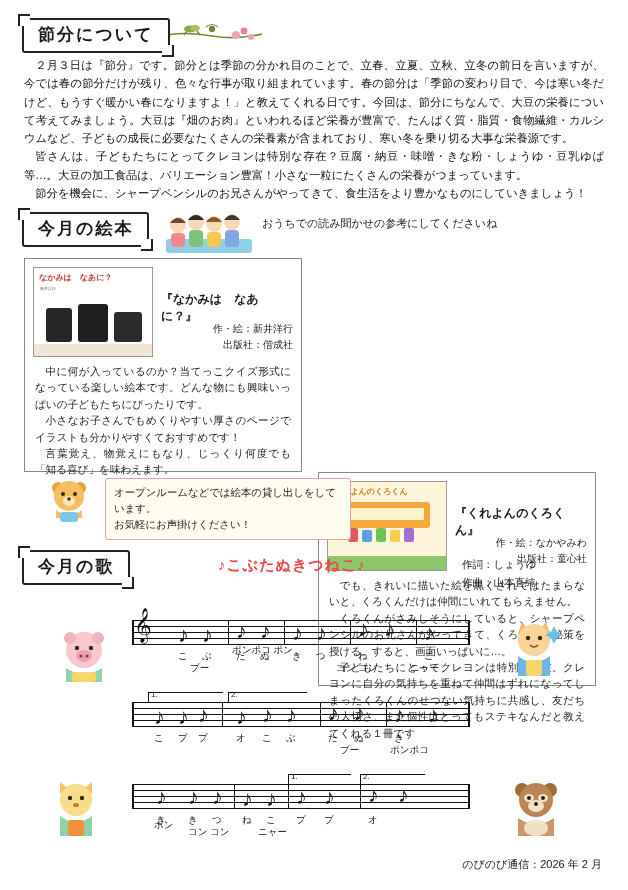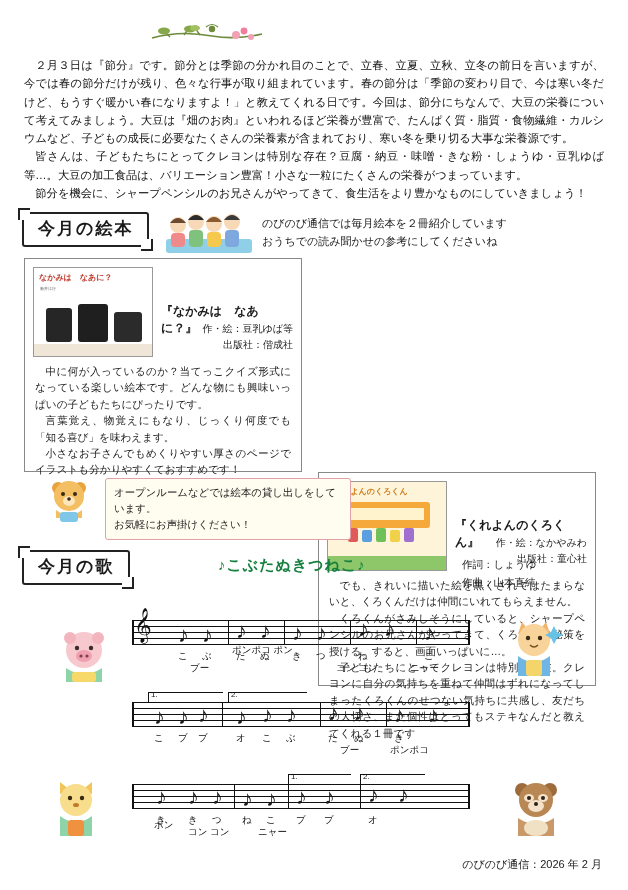--- a/index.html
+++ b/index.html
@@ -58,21 +58,21 @@
     position:relative;
     background:#fff;
   }
   #book1{left:24px;}
   #book2{left:318px;}
   .cover{
     position:absolute;left:8px;top:8px;width:118px;height:88px;
     border:1px solid #999;background:#fff;overflow:hidden;
   }
   .book-title{
-    position:absolute;left:136px;top:44px;width:132px;
+    position:absolute;left:136px;top:32px;width:132px;
     font-size:12px;font-weight:bold;
   }
   .credit{
     position:absolute;left:130px;top:62px;width:138px;
     font-size:10px;line-height:1.55;text-align:right;
   }
   .book-desc{
     position:absolute;left:10px;top:104px;width:256px;
     font-size:10.6px;line-height:1.55;text-align:justify;
   }
@@ -85,21 +85,21 @@
     background:#fffdf0;
     font-size:10.4px;line-height:1.55;
     padding:6px 8px;
   }
   #bear-mascot{position:absolute;left:46px;top:476px;width:52px;height:48px;}
 
   
   #uta-head{left:22px;top:550px;}
   #song-title{
     position:absolute;left:218px;top:556px;
-    font-size:15px;font-weight:bold;color:#15803d;
+    font-size:15px;font-weight:bold;color:#ef4444;
     letter-spacing:1px;
   }
   #song-credit{
     position:absolute;left:462px;top:556px;
     font-size:10.5px;line-height:1.7;
   }
 
   
   #score{position:absolute;left:132px;top:612px;width:338px;height:232px;}
   .staff-line{position:absolute;left:0;width:338px;height:1px;background:#111;}
@@ -115,20 +115,21 @@
 
   
   .mascot{position:absolute;}
   svg{display:block;}
 </style>
 </head>
 <body>
 
 <div class="page">
 
+  <div class="sec-head" id="setsubun-head">節分について</div>
 
   <svg class="twig" viewBox="0 0 120 26">
     <path d="M2 16 Q30 8 62 14 Q86 18 112 12" stroke="#6d8b3a" stroke-width="1.6" fill="none"></path>
     <path d="M20 15 l-6 -6 M34 13 l5 -7 M50 13 l-5 -7" stroke="#6d8b3a" stroke-width="1.3" fill="none"></path>
     <ellipse cx="14" cy="9" rx="6" ry="3.4" fill="#86a84a"></ellipse>
     <ellipse cx="40" cy="7" rx="6" ry="3.4" fill="#86a84a"></ellipse>
     <ellipse cx="45" cy="6" rx="5" ry="3" fill="#a3c063"></ellipse>
     <circle cx="86" cy="13" r="4" fill="#f2a0b4"></circle>
     <circle cx="94" cy="9" r="3.4" fill="#ef7f9d"></circle>
     <circle cx="101" cy="15" r="3" fill="#f2a0b4"></circle>
@@ -162,42 +163,41 @@
       <rect x="41" y="27" width="14" height="15" rx="4" fill="#f4c94e"></rect>
     </g>
     <g>
       <circle cx="66" cy="17" r="8" fill="#f7d9b8"></circle>
         <path d="M58 15 q8 -10 16 0" fill="#3a3a3a"></path>
       <rect x="59" y="25" width="14" height="17" rx="4" fill="#7fa8de"></rect>
     </g>
   </svg>
 
   <div id="ehon-note">
-    <div>のびのび通信では毎月絵本を２冊紹介しています</div>
     <div>おうちでの読み聞かせの参考にしてくださいね</div>
   </div>
 
   <div class="book-card book-wrap" id="book1">
     <div class="cover">
       <div style="position:absolute;left:5px;top:4px;font-size:8px;color:#c0392b;font-weight:bold;">なかみは　なあに？</div>
       <div style="position:absolute;left:6px;top:18px;font-size:4px;color:#666;">新井洋行</div>
       <div style="position:absolute;left:12px;top:40px;width:26px;height:34px;background:#262626;border-radius:3px;"></div>
       <div style="position:absolute;left:44px;top:36px;width:30px;height:38px;background:#1f1f1f;border-radius:3px;"></div>
       <div style="position:absolute;left:80px;top:44px;width:28px;height:30px;background:#2b2b2b;border-radius:3px;"></div>
       <div style="position:absolute;left:0;bottom:0;width:118px;height:12px;background:#efe6d8;"></div>
     </div>
     <div class="book-title">『なかみは　なあに？』</div>
     <div class="credit">
-      <div>作・絵：豆乳ゆば等</div>
+      <div>作・絵：新井洋行</div>
       <div>出版社：偕成社</div>
     </div>
     <div class="book-desc">
       <p>中に何が入っているのか？当てっこクイズ形式になっている楽しい絵本です。どんな物にも興味いっぱいの子どもたちにぴったりです。</p>
+      <p>小さなお子さんでもめくりやすい厚さのページでイラストも分かりやすくておすすめです！</p>
       <p>言葉覚え、物覚えにもなり、じっくり何度でも「知る喜び」を味わえます。</p>
-      <p>小さなお子さんでもめくりやすい厚さのページでイラストも分かりやすくておすすめです！</p>
     </div>
   </div>
 
   <div class="book-card book-wrap" id="book2">
     <div class="cover">
       <div style="position:absolute;left:0;top:0;width:118px;height:88px;background:#fdf4d9;"></div>
       <div style="position:absolute;left:6px;top:4px;font-size:8px;color:#d07a16;font-weight:bold;">くれよんのくろくん</div>
       <div style="position:absolute;left:16px;top:20px;width:86px;height:26px;background:#f6a93b;border-radius:3px;"></div>
       <div style="position:absolute;left:22px;top:26px;width:74px;height:12px;background:#fff3cd;"></div>
       <div style="position:absolute;left:20px;top:46px;width:10px;height:14px;background:#e05a5a;border-radius:2px;"></div>

